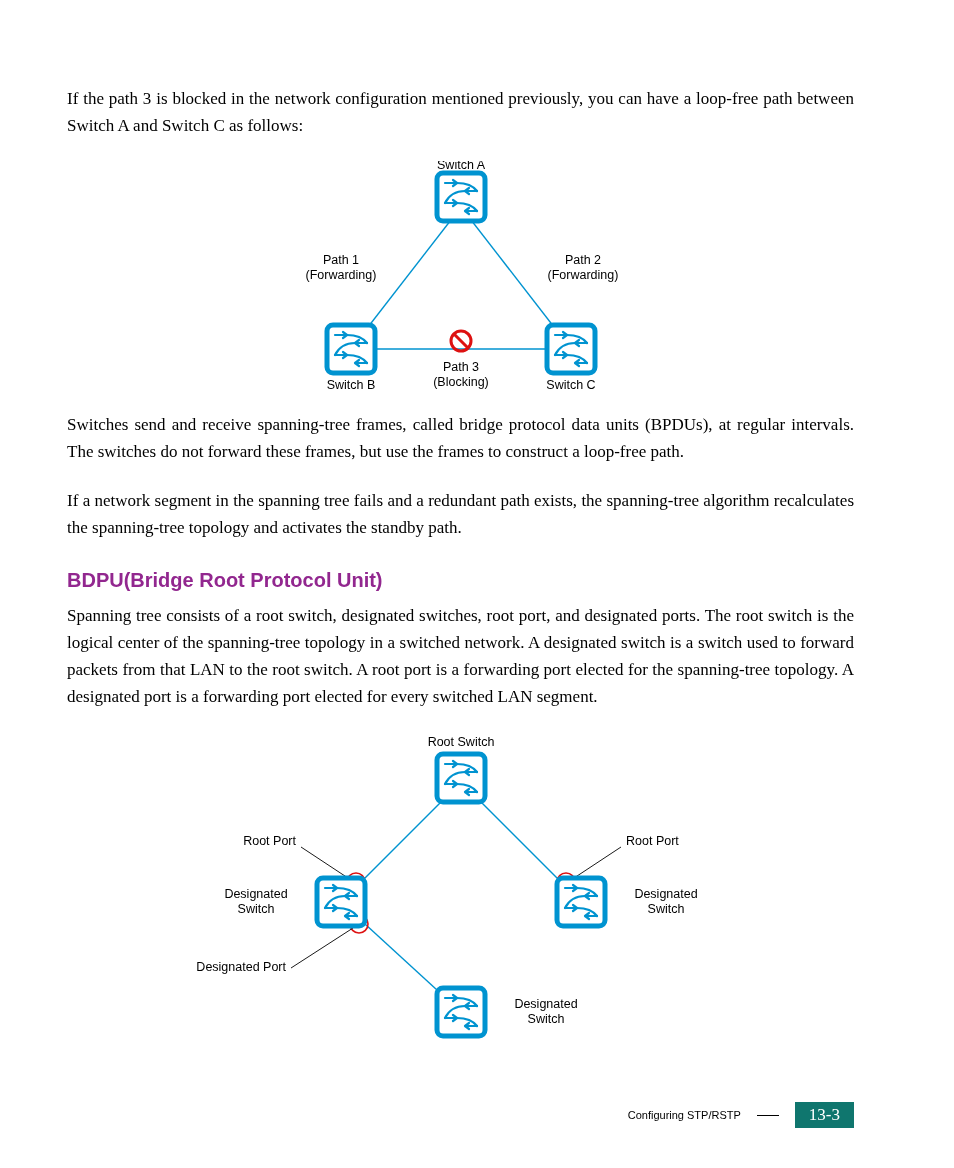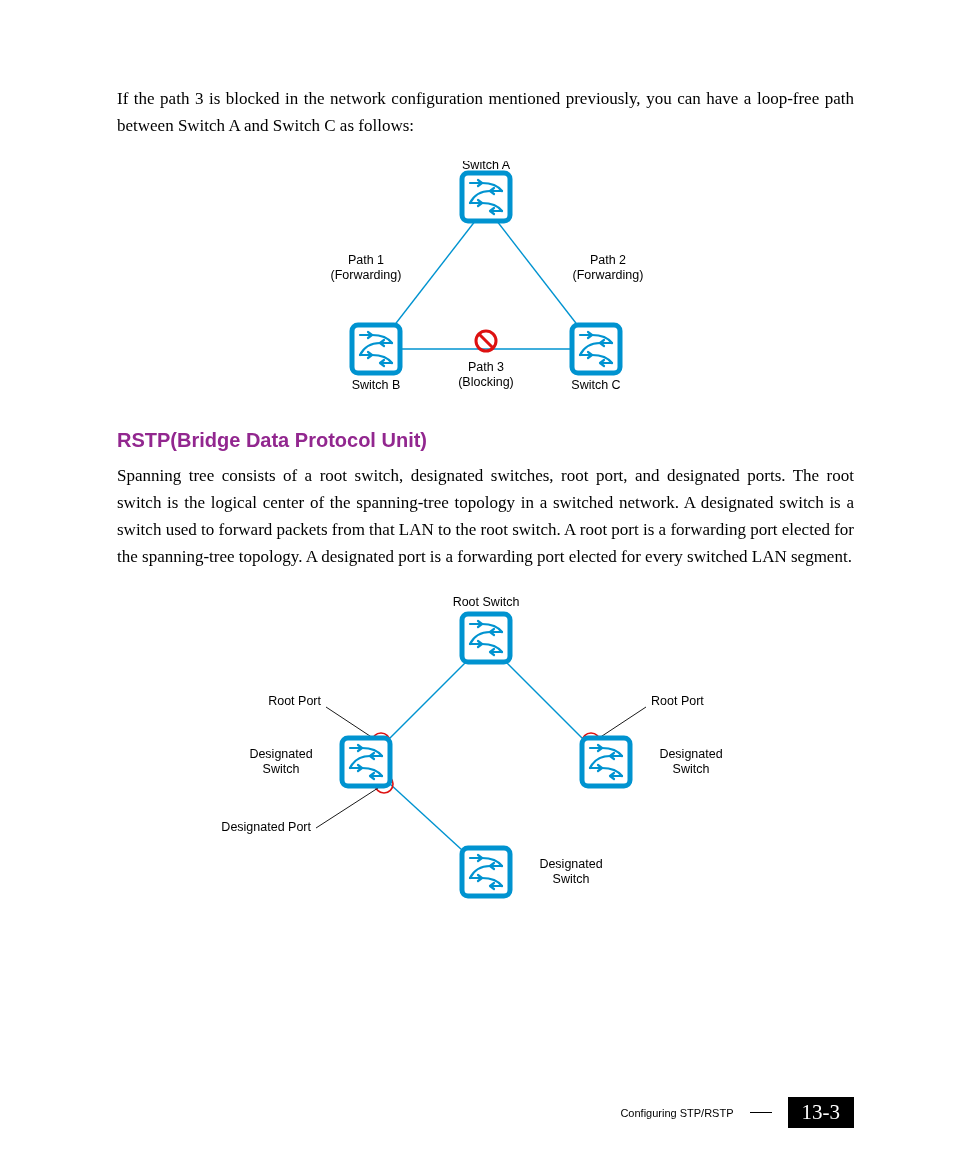--- a/index.html
+++ b/index.html
@@ -6,21 +6,21 @@
     margin: 0;
     background: #fff;
     font-family: "Book Antiqua", Palatino, "Palatino Linotype", Georgia, serif;
     color: #000;
   }
   .page {
     width: 954px;
     height: 1168px;
     position: relative;
     box-sizing: border-box;
-    padding: 85px 100px 0 117px;
+    padding: 85px 100px 0 67px;
   }
   .body-text {
     font-size: 17px;
     line-height: 27px;
     text-align: justify;
   }
   .body-text p { margin: 0 0 22px 0; }
   .section-heading {
     font-family: "Trebuchet MS", Arial, sans-serif;
     font-weight: bold;
@@ -50,24 +50,24 @@
     font-family: Arial, Helvetica, sans-serif;
     font-size: 11px;
     color: #000;
   }
   .footer-rule {
     width: 22px;
     height: 1px;
     background: #000;
   }
   .footer-pagebox {
-    background: #000000;
+    background: #0f766e;
     color: #fff;
     font-family: "Book Antiqua", Palatino, serif;
-    font-size: 21px;
+    font-size: 17px;
     padding: 3px 14px;
   }
 </style>
 </head>
 <body>
 
 <div class="page">
 
   <div class="body-text">
     <p>If the path 3 is blocked in the network configuration mentioned previously, you can have a loop-free path between Switch A and Switch C as follows:</p>
@@ -109,23 +109,25 @@
       <text class="svg-label" x="110" y="103" text-anchor="middle">Path 1</text>
       <text class="svg-label" x="110" y="118" text-anchor="middle">(Forwarding)</text>
       <text class="svg-label" x="352" y="103" text-anchor="middle">Path 2</text>
       <text class="svg-label" x="352" y="118" text-anchor="middle">(Forwarding)</text>
       <text class="svg-label" x="230" y="210" text-anchor="middle">Path 3</text>
       <text class="svg-label" x="230" y="225" text-anchor="middle">(Blocking)</text>
     </svg>
   </div>
 
   <div class="body-text">
+    <p>Switches send and receive spanning-tree frames, called bridge protocol data units (BPDUs), at regular intervals. The switches do not forward these frames, but use the frames to construct a loop-free path.</p>
+    <p>If a network segment in the spanning tree fails and a redundant path exists, the spanning-tree algorithm recalculates the spanning-tree topology and activates the standby path.</p>
   </div>
 
-  <div class="section-heading">RSTP(Bridge Data Protocol Unit)</div>
+  <div class="section-heading">BDPU(Bridge Root Protocol Unit)</div>
 
   <div class="body-text">
     <p>Spanning tree consists of a root switch, designated switches, root port, and designated ports. The root switch is the logical center of the spanning-tree topology in a switched network. A designated switch is a switch used to forward packets from that LAN to the root switch. A root port is a forwarding port elected for the spanning-tree topology. A designated port is a forwarding port elected for every switched LAN segment.</p>
   </div>
 
   <div class="diagram" style="width:620px;height:320px;text-align:center;">
     <svg width="620" height="320" viewBox="0 0 620 320">
 
       <line x1="310" y1="50" x2="190" y2="170" stroke="#0093d0" stroke-width="1.4"></line>
       <line x1="310" y1="50" x2="430" y2="170" stroke="#0093d0" stroke-width="1.4"></line>

